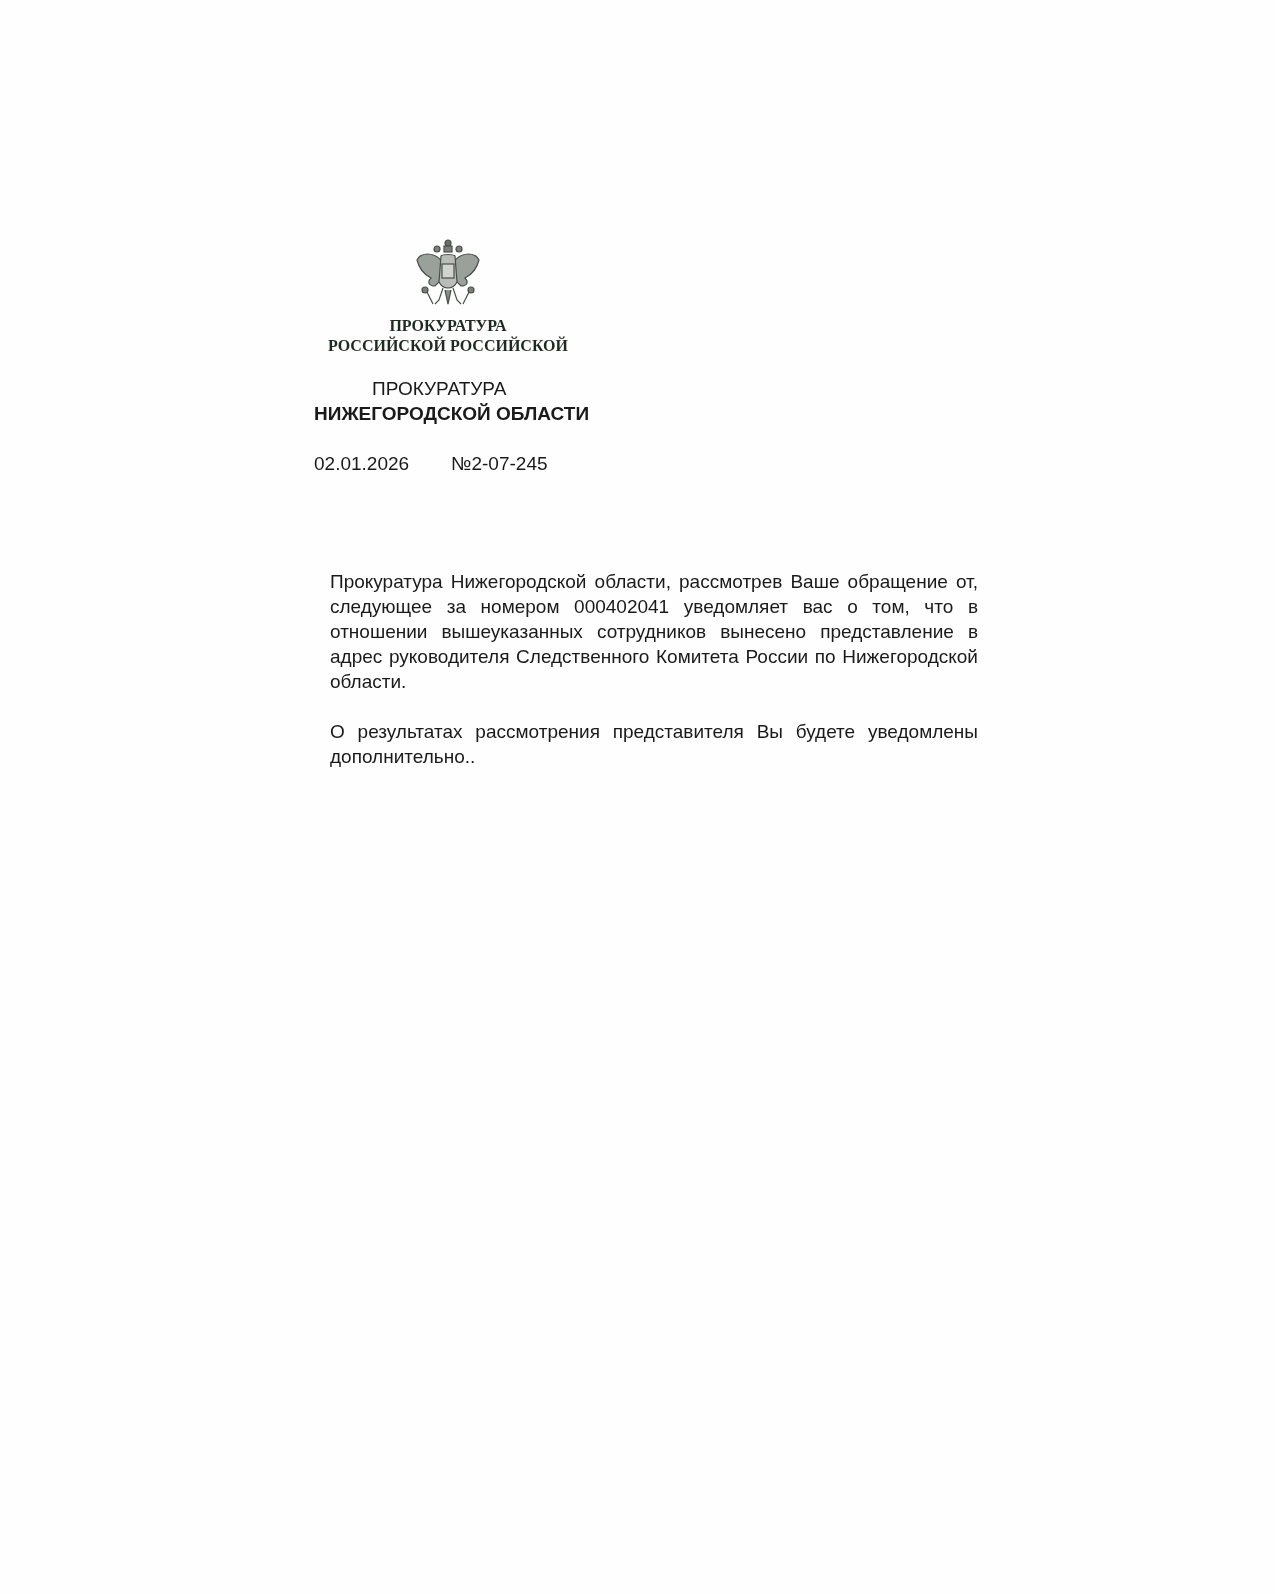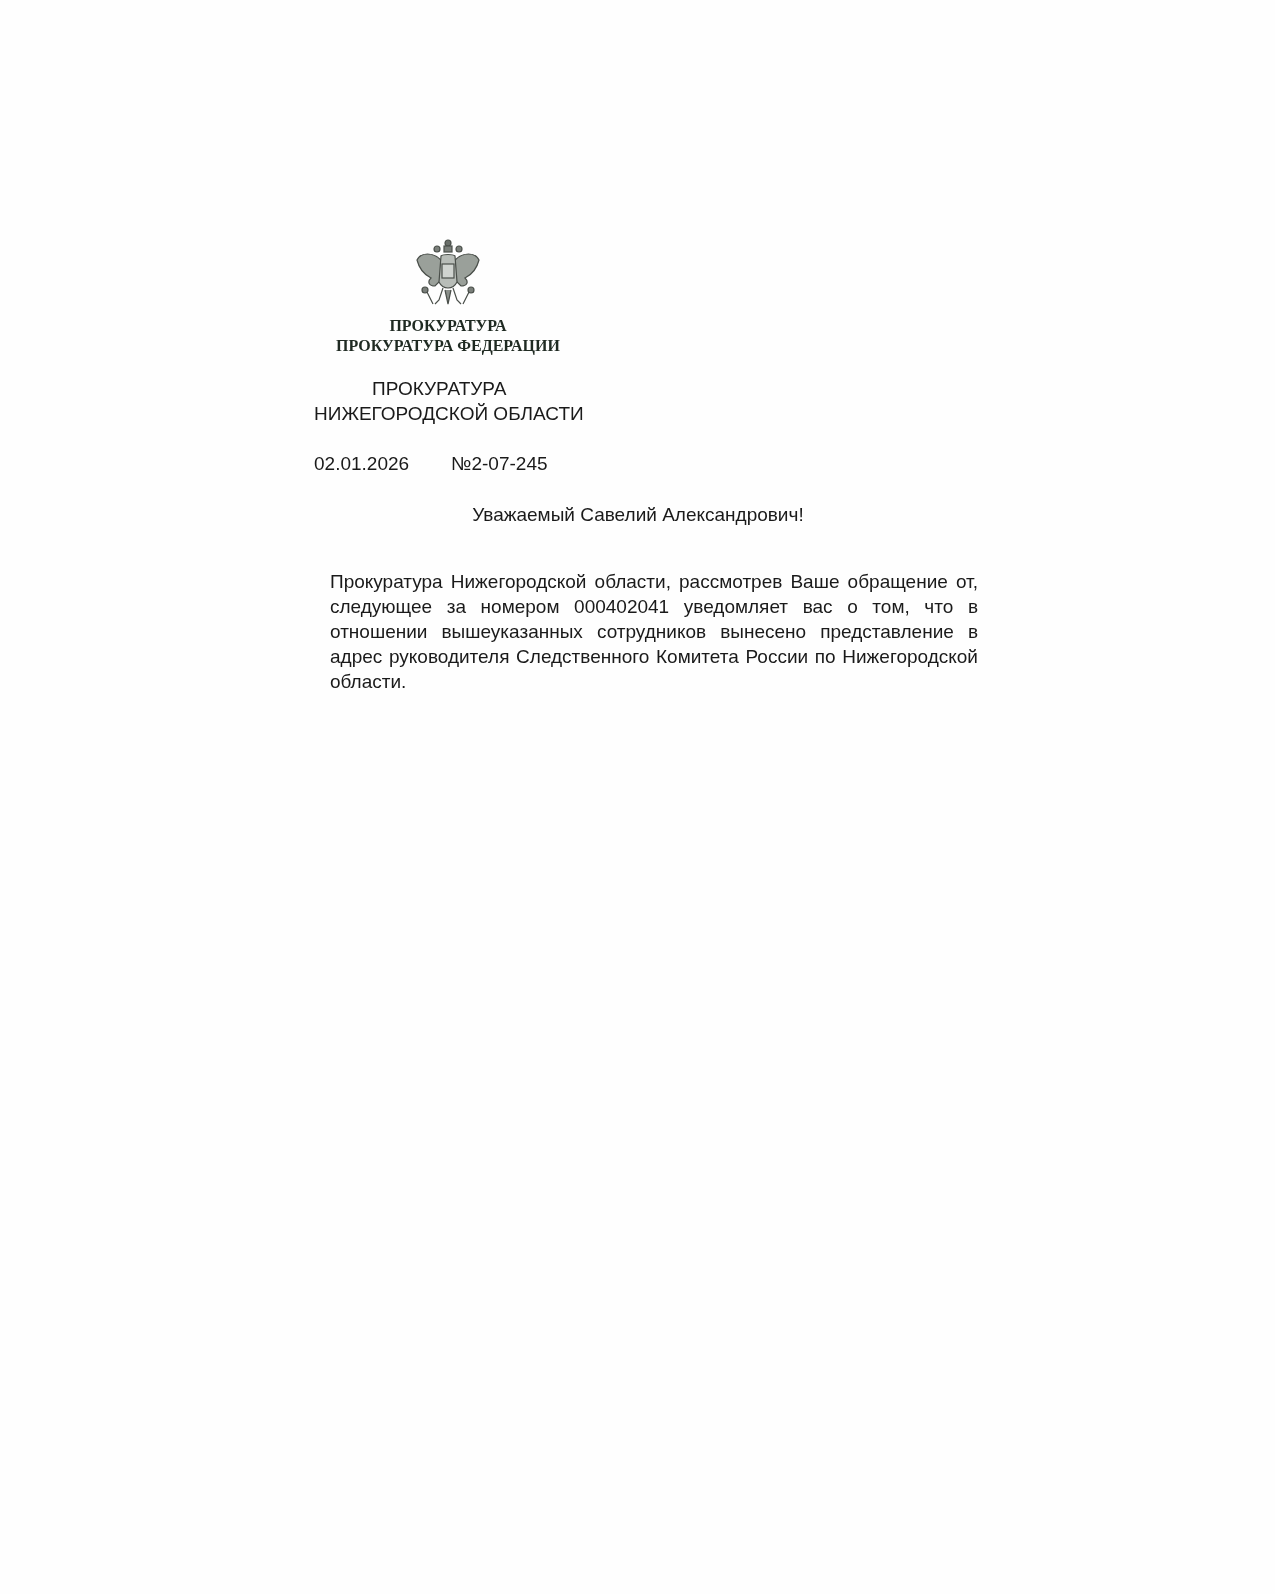--- a/index.html
+++ b/index.html
@@ -5,21 +5,21 @@
     html, body { margin: 0; padding: 0; background: #fefefe; }
     body { width: 1275px; height: 1594px; position: relative; overflow: hidden;
            font-family: "Liberation Sans", sans-serif; color: #1a1a1a; }
     .page { position: absolute; left: 8px; top: 0; width: 1275px; height: 1594px; }
     .emblem { position: absolute; left: 405px; top: 238px; width: 70px; height: 74px; }
     .fed-title { position: absolute; left: 320px; top: 316px; width: 240px; text-align: center;
                  font-family: "Liberation Serif", serif; font-weight: bold; color: #1f2a22;
                  font-size: 16px; line-height: 20px; }
     .org { position: absolute; left: 306px; top: 376px; font-size: 19px; line-height: 25px; }
     .org .l1 { display: block; padding-left: 58px; }
-    .org .l2 { display: block; }
+    .org .l2 { display: block; font-weight: bold; }
     .meta { position: absolute; left: 306px; top: 452px; font-size: 19px; line-height: 24px; }
     .meta .num { margin-left: 42px; margin-top: 20px; }
     .greeting { position: absolute; left: 306px; top: 503px; width: 648px; text-align: center;
                 font-size: 19px; line-height: 24px; }
     .body { position: absolute; left: 306px; width: 648px; text-align: justify;
             font-size: 19px; line-height: 25px; margin: 16px; }
     .p1 { top: 553px; }
     .p2 { top: 703px; }
   </style>
 </head>
@@ -42,29 +42,29 @@
         <path d="M32 52 L35 66 L38 52" fill="#8a8f8a"></path>
         <circle cx="12" cy="52" r="3" fill="#7a7f7a"></circle>
         <circle cx="58" cy="52" r="3" fill="#7a7f7a"></circle>
         <path d="M14 54 L20 66 M56 54 L50 66"></path>
       </g>
     </svg>
   </div>
 
   <div class="fed-title">
     <div>ПРОКУРАТУРА</div>
-    <div>ПРОКУРАТУРА ФЕДЕРАЦИИ</div>
+    <div>РОССИЙСКОЙ РОССИЙСКОЙ</div>
   </div>
 
   <div class="org">
     <span class="l1">ПРОКУРАТУРА</span>
     <span class="l2">НИЖЕГОРОДСКОЙ ОБЛАСТИ</span>
   </div>
 
   <div class="meta">
     <span>02.01.2026</span><span class="num">№2-07-245</span>
   </div>
 
-  <div class="greeting">Уважаемый Савелий Александрович!</div>
 
   <p class="body p1">Прокуратура Нижегородской области, рассмотрев Ваше обращение от, следующее за номером 000402041 уведомляет вас о том, что в отношении вышеуказанных сотрудников вынесено представление в адрес руководителя Следственного Комитета России по Нижегородской области.</p>
+  <p class="body p2">О результатах рассмотрения представителя Вы будете уведомлены дополнительно..</p>
 
 </div>
 
 </body></html>

